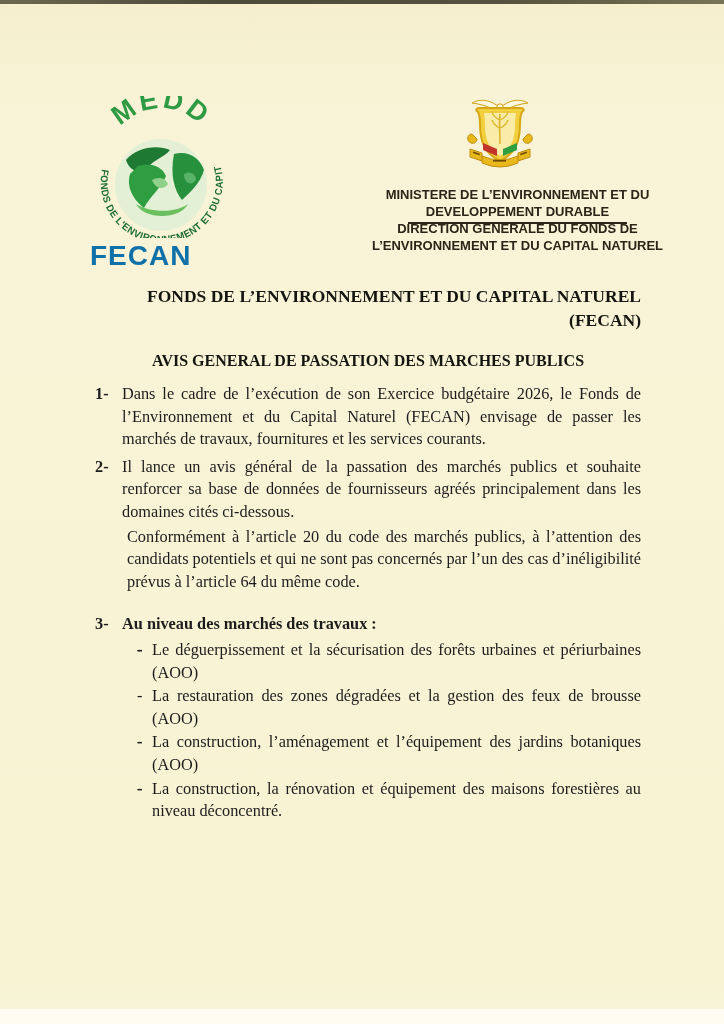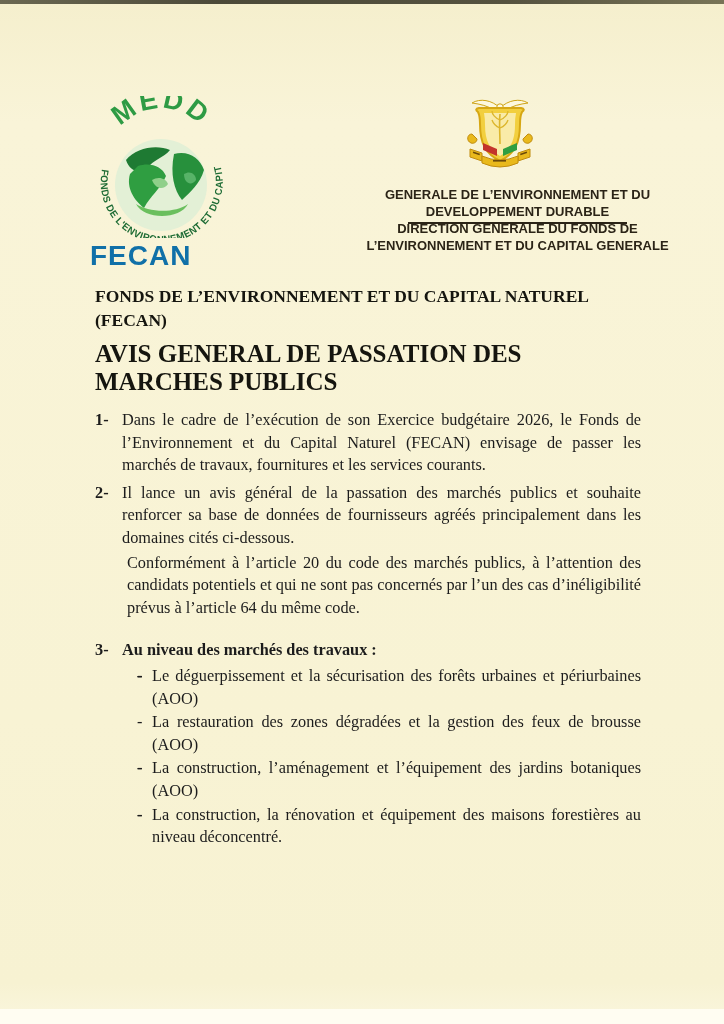--- a/index.html
+++ b/index.html
@@ -22,22 +22,22 @@
     font-family:"Liberation Sans", sans-serif; font-weight:bold; font-size:13px;
     line-height:17px; color:#2b2417; }
   .ministry-block .underlined { display:inline-block; border-bottom:2px solid #2b2417;
     padding:0 18px 2px 18px; }
   .direction-block { position:absolute; left:355px; top:220px; width:325px; text-align:center;
     font-family:"Liberation Sans", sans-serif; font-weight:bold; font-size:13px;
     line-height:17px; color:#2b2417; }
 
   
   .content { position:absolute; left:95px; top:284px; width:546px; }
-  .title-org { text-align:left; font-weight:bold; font-size:17.5px; line-height:24px; color:#15150f; }
-  .title-notice { text-align:left; font-weight:bold; font-size:25px; margin-top:8px; color:#15150f; }
+  .title-org { text-align:right; font-weight:bold; font-size:17.5px; line-height:24px; color:#15150f; }
+  .title-notice { text-align:center; font-weight:bold; font-size:16px; margin-top:20px; color:#15150f; }
   .items { margin-top:13px; font-size:16.3px; line-height:22.6px; }
   .item { position:relative; padding-left:27px; text-align:justify; margin-bottom:5px; }
   .item .num { position:absolute; left:0; top:0; font-weight:bold; }
   .subtext { padding-left:32px; text-align:justify; margin-bottom:20px; }
   .item-heading { position:relative; padding-left:27px; font-weight:bold; margin-top:10px; margin-bottom:3px; }
   .item-heading .num { position:absolute; left:0; top:0; font-weight:bold; }
   .bullet { position:relative; padding-left:57px; text-align:justify; margin-bottom:1px; }
   .bullet .dash { position:absolute; left:42px; top:0; }
 
   
@@ -95,26 +95,26 @@
     <path d="M 24,62 Q 42,70 60,62 L 60,69 Q 42,77 24,69 Z" fill="#e9b91c" stroke="#c08c0f" stroke-width="1"></path>
 
     <g fill="#6b4a0a">
       <rect x="15" y="58.5" width="7" height="1.6" transform="rotate(18 18 59)"></rect>
       <rect x="35" y="66" width="13" height="1.6"></rect>
       <rect x="62" y="58.5" width="7" height="1.6" transform="rotate(-18 66 59)"></rect>
     </g>
   </svg>
 
   <div class="ministry-block">
-    <div>GENERALE DE L’ENVIRONNEMENT ET DU</div>
+    <div>MINISTERE DE L’ENVIRONNEMENT ET DU</div>
     <div><span class="underlined">DEVELOPPEMENT DURABLE</span></div>
   </div>
   <div class="direction-block">
     <div>DIRECTION GENERALE DU FONDS DE</div>
-    <div>L’ENVIRONNEMENT ET DU CAPITAL GENERALE</div>
+    <div>L’ENVIRONNEMENT ET DU CAPITAL NATUREL</div>
   </div>
 
   <div class="content">
     <div class="title-org">
       <div>FONDS DE L’ENVIRONNEMENT ET DU CAPITAL NATUREL</div>
       <div>(FECAN)</div>
     </div>
     <div class="title-notice">AVIS GENERAL DE PASSATION DES MARCHES PUBLICS</div>
 
     <div class="items">

